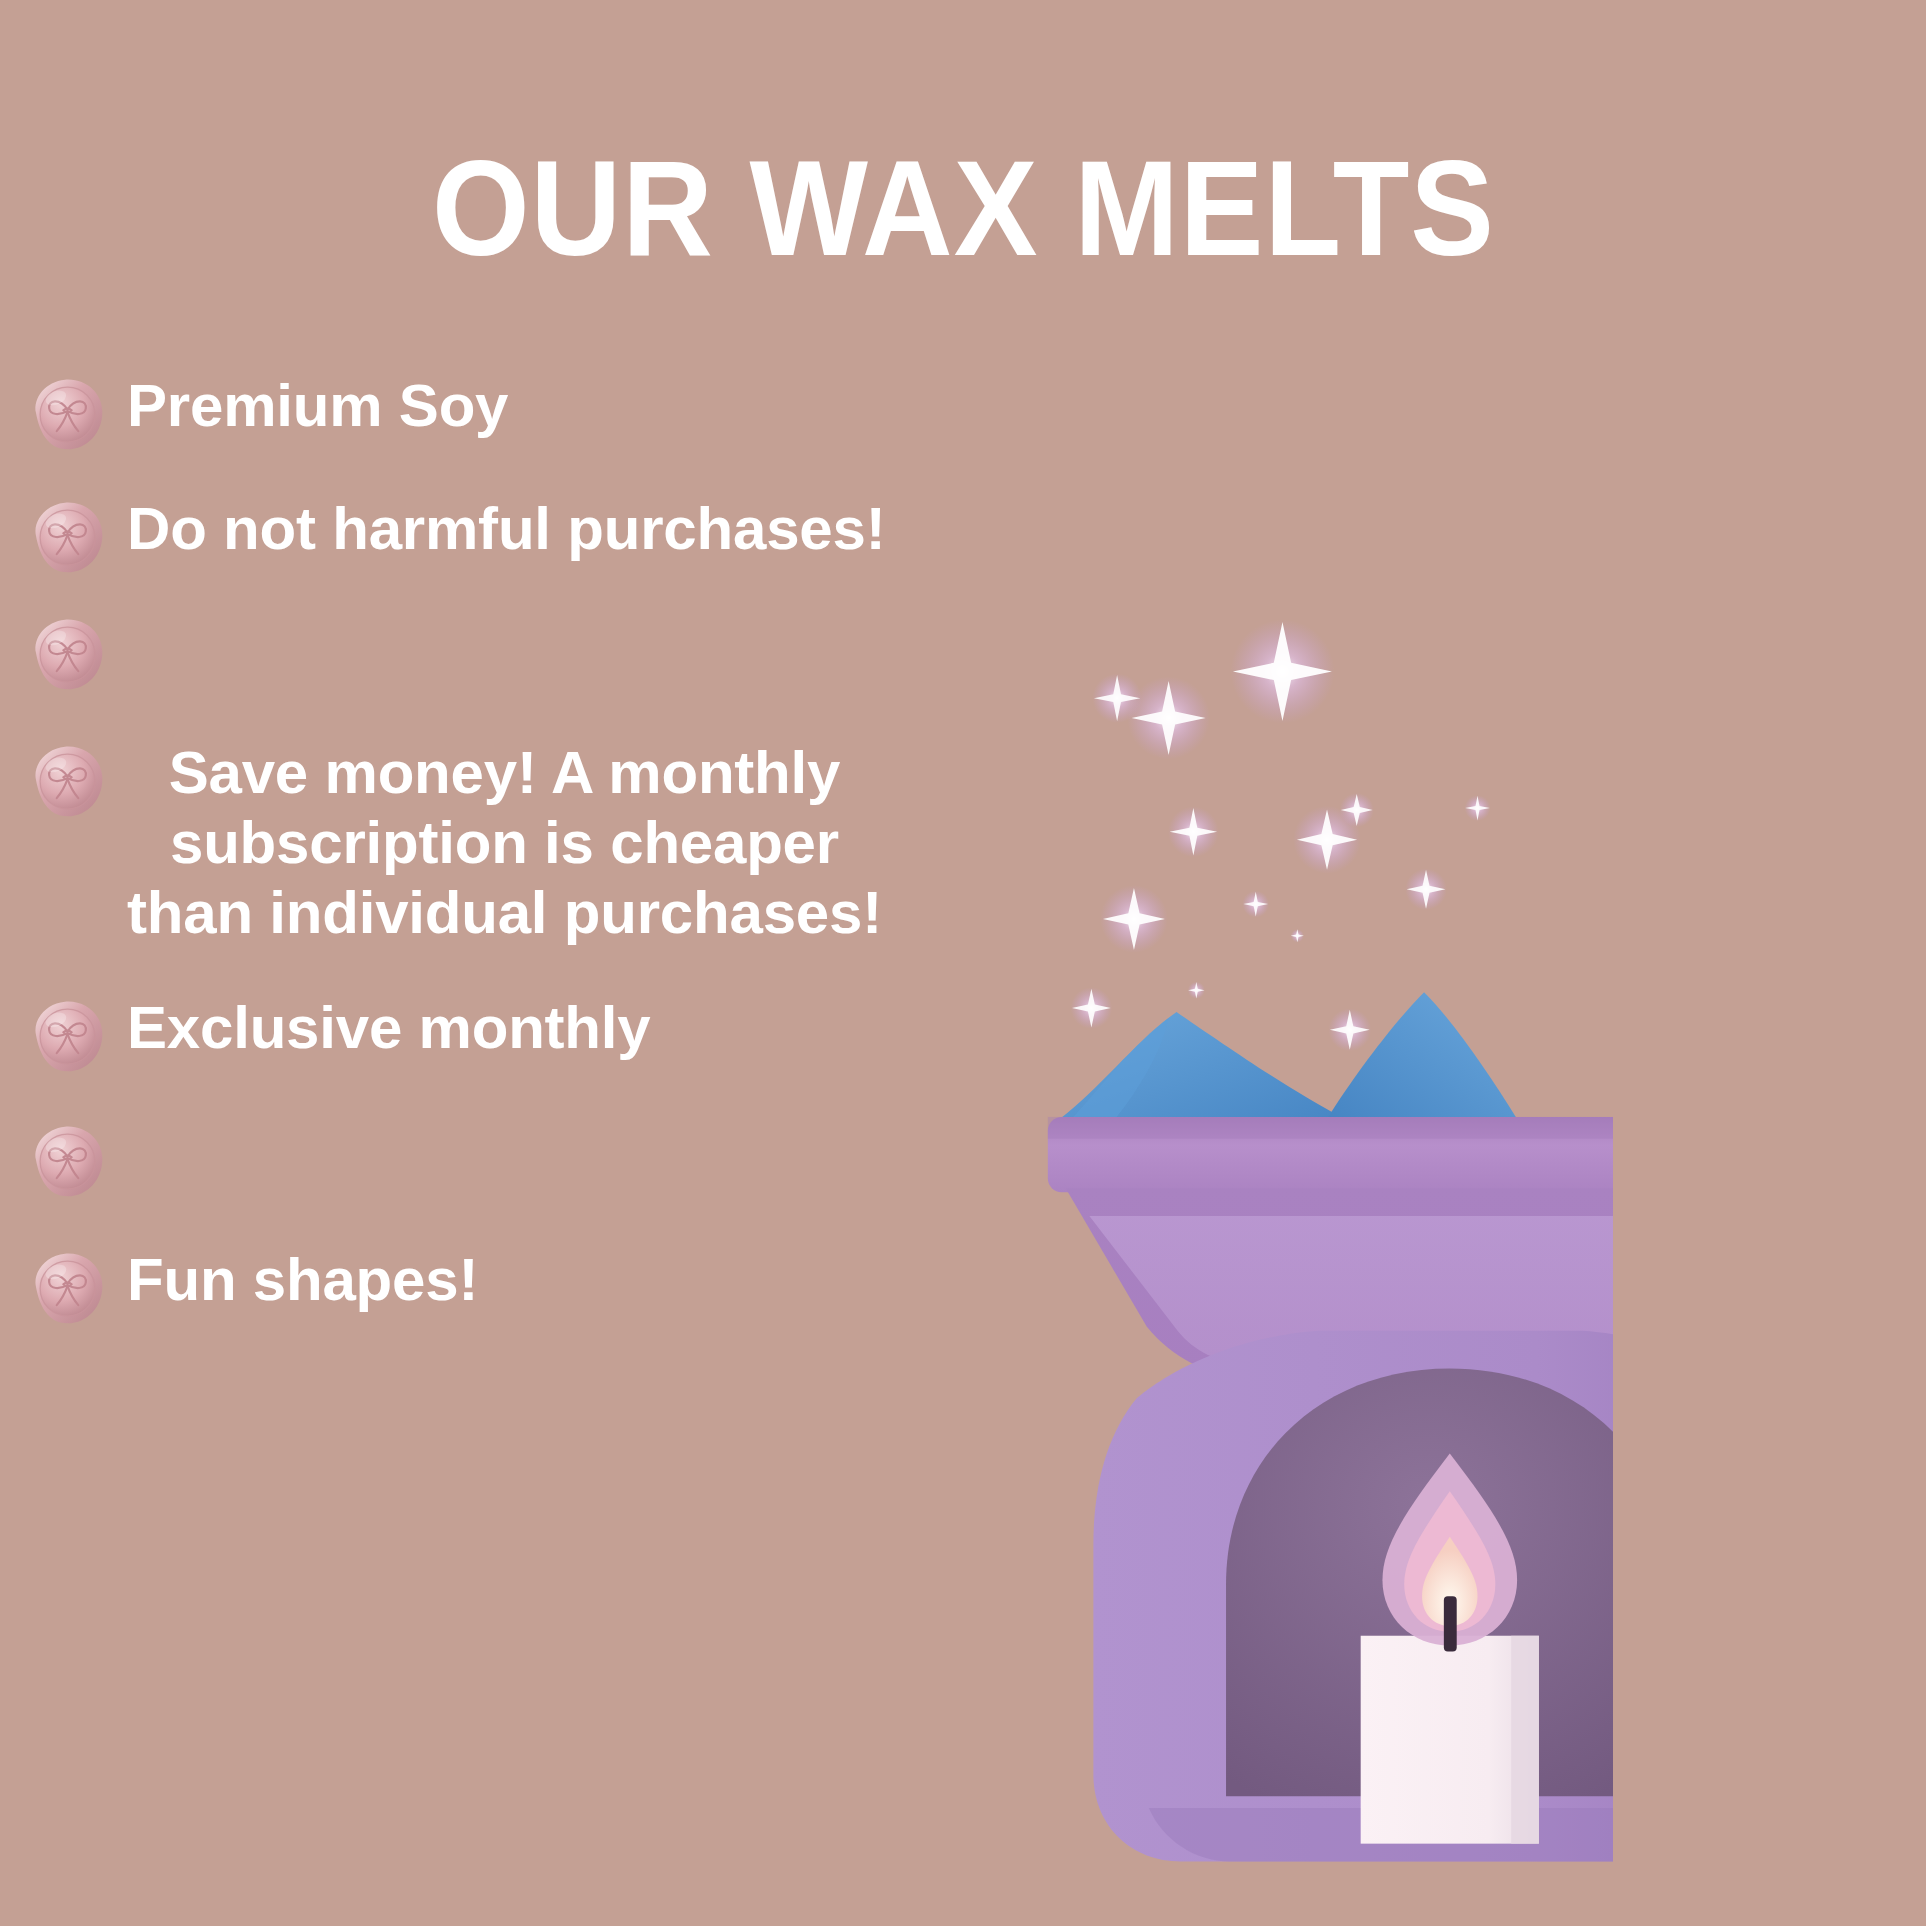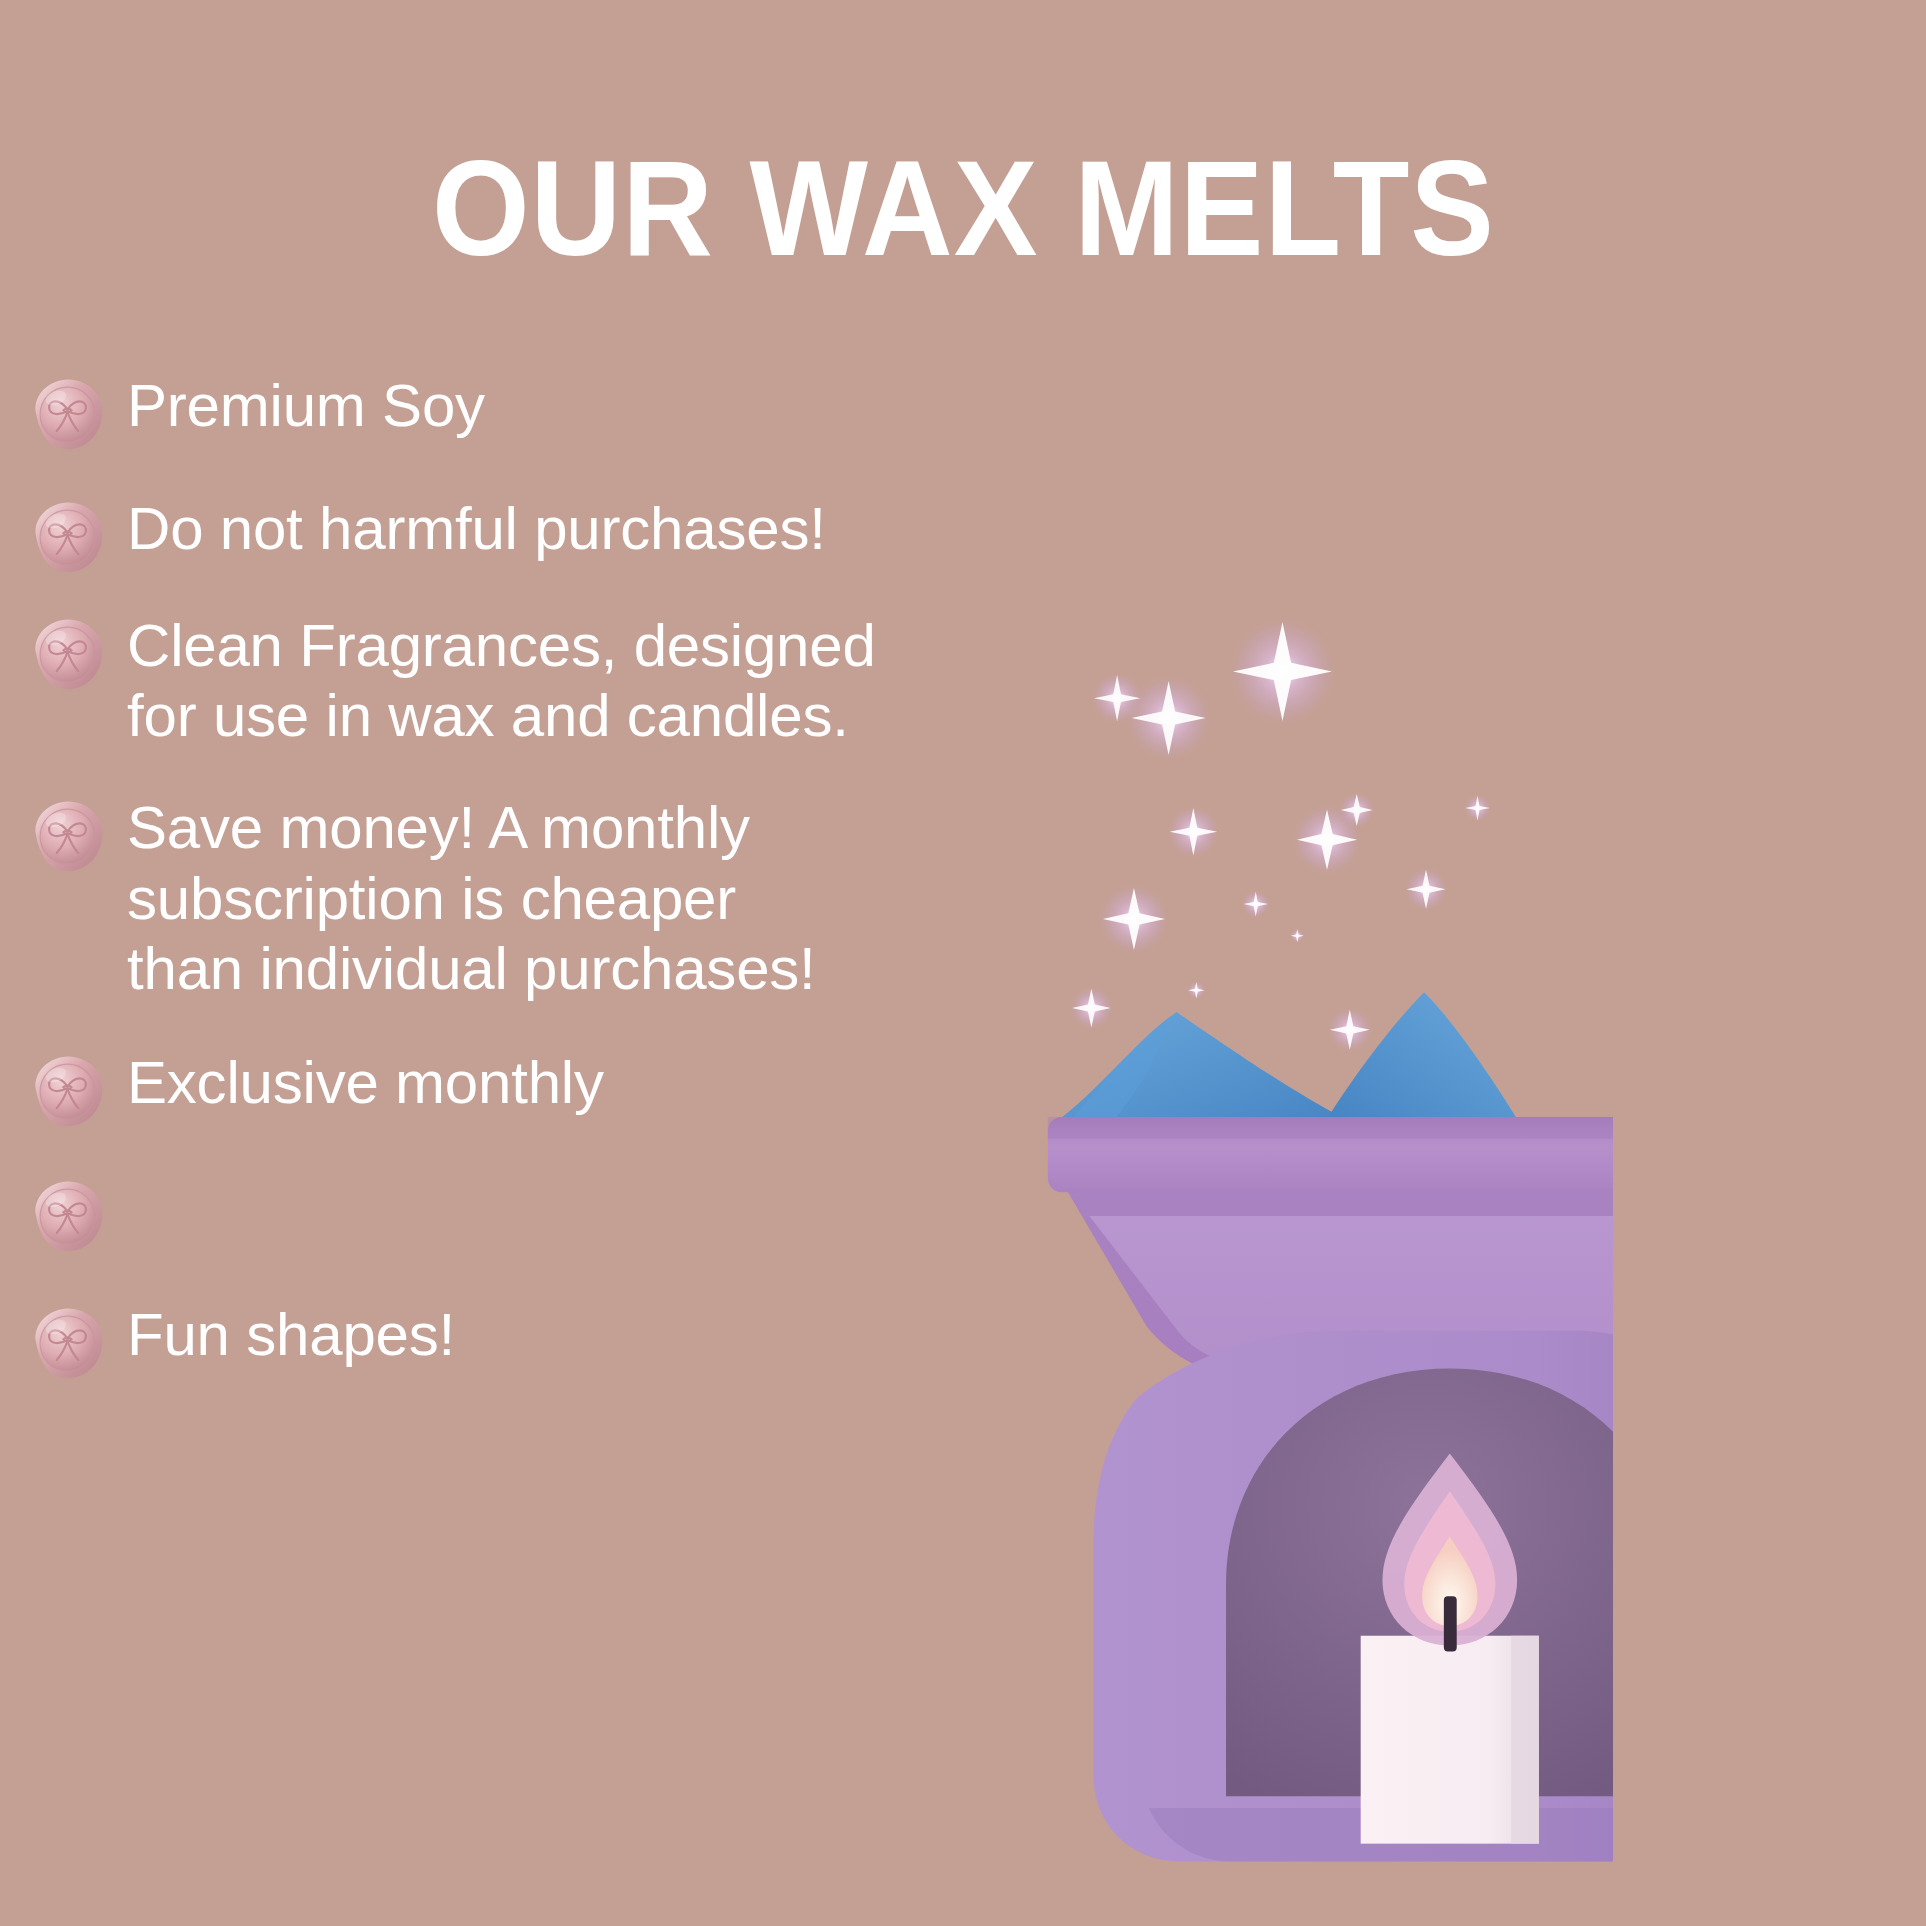--- a/index.html
+++ b/index.html
@@ -43,26 +43,27 @@
     flex:0 0 auto;
     width:83px;height:83px;
     margin-right:18px;
     margin-top:4px;
   }
   .seal svg{display:block;width:83px;height:83px;}
 
   .btext{
     color:#ffffff;
     font-family:"Liberation Sans",sans-serif;
-    font-weight:400;
+    font-weight:700;
     font-size:60px;
     line-height:1.17;
     letter-spacing:-0.2px;
     white-space:pre-line;
     padding-top:2px;
+    text-align:center;
   }
 
   
   .b0{margin-bottom:36px;}
   .b1{margin-bottom:30px;}
   .b2{margin-bottom:40px;}
   .b3{margin-bottom:42px;}
   .b4{margin-bottom:38px;}
   .b5{margin-bottom:40px;}
 
@@ -141,22 +142,20 @@
           <g fill="none" stroke="#c2868f" stroke-width="2.6" stroke-linecap="round" stroke-linejoin="round" opacity="0.95">
             <path d="M50 44 C41 30 26 32 28 43 C29 51 41 51 50 46"></path>
             <path d="M50 44 C59 30 74 32 72 43 C71 51 59 51 50 46"></path>
             <path d="M50 47 C46 58 42 64 37 70"></path>
             <path d="M50 47 C54 58 58 64 63 70"></path>
             <path d="M45 45 C48 42 52 42 55 45 C52 48 48 48 45 45 Z"></path>
           </g>
           <ellipse cx="36" cy="30" rx="13" ry="8" fill="#ffffff" opacity="0.25" transform="rotate(-22 36 30)"></ellipse>
         </svg>
       </span>
-      <span class="btext">Clean Fragrances, designed
-for use in wax and candles.</span>
     </div>
 
     <div class="bullet b3">
       <span class="seal">
         <svg viewBox="0 0 100 100" xmlns="http://www.w3.org/2000/svg">
           <path d="M12 48 C8 30 24 10 47 8 C72 6 92 24 92 47 C92 72 74 92 50 92 C26 92 16 70 12 48 Z" fill="url(#sr0)"></path>
           <ellipse cx="50" cy="50" rx="33" ry="33" fill="url(#sg0)"></ellipse>
           <ellipse cx="50" cy="50" rx="33" ry="33" fill="none" stroke="#c9939b" stroke-width="1.6" opacity="0.8"></ellipse>
           <g fill="none" stroke="#c2868f" stroke-width="2.6" stroke-linecap="round" stroke-linejoin="round" opacity="0.95">
             <path d="M50 44 C41 30 26 32 28 43 C29 51 41 51 50 46"></path>

